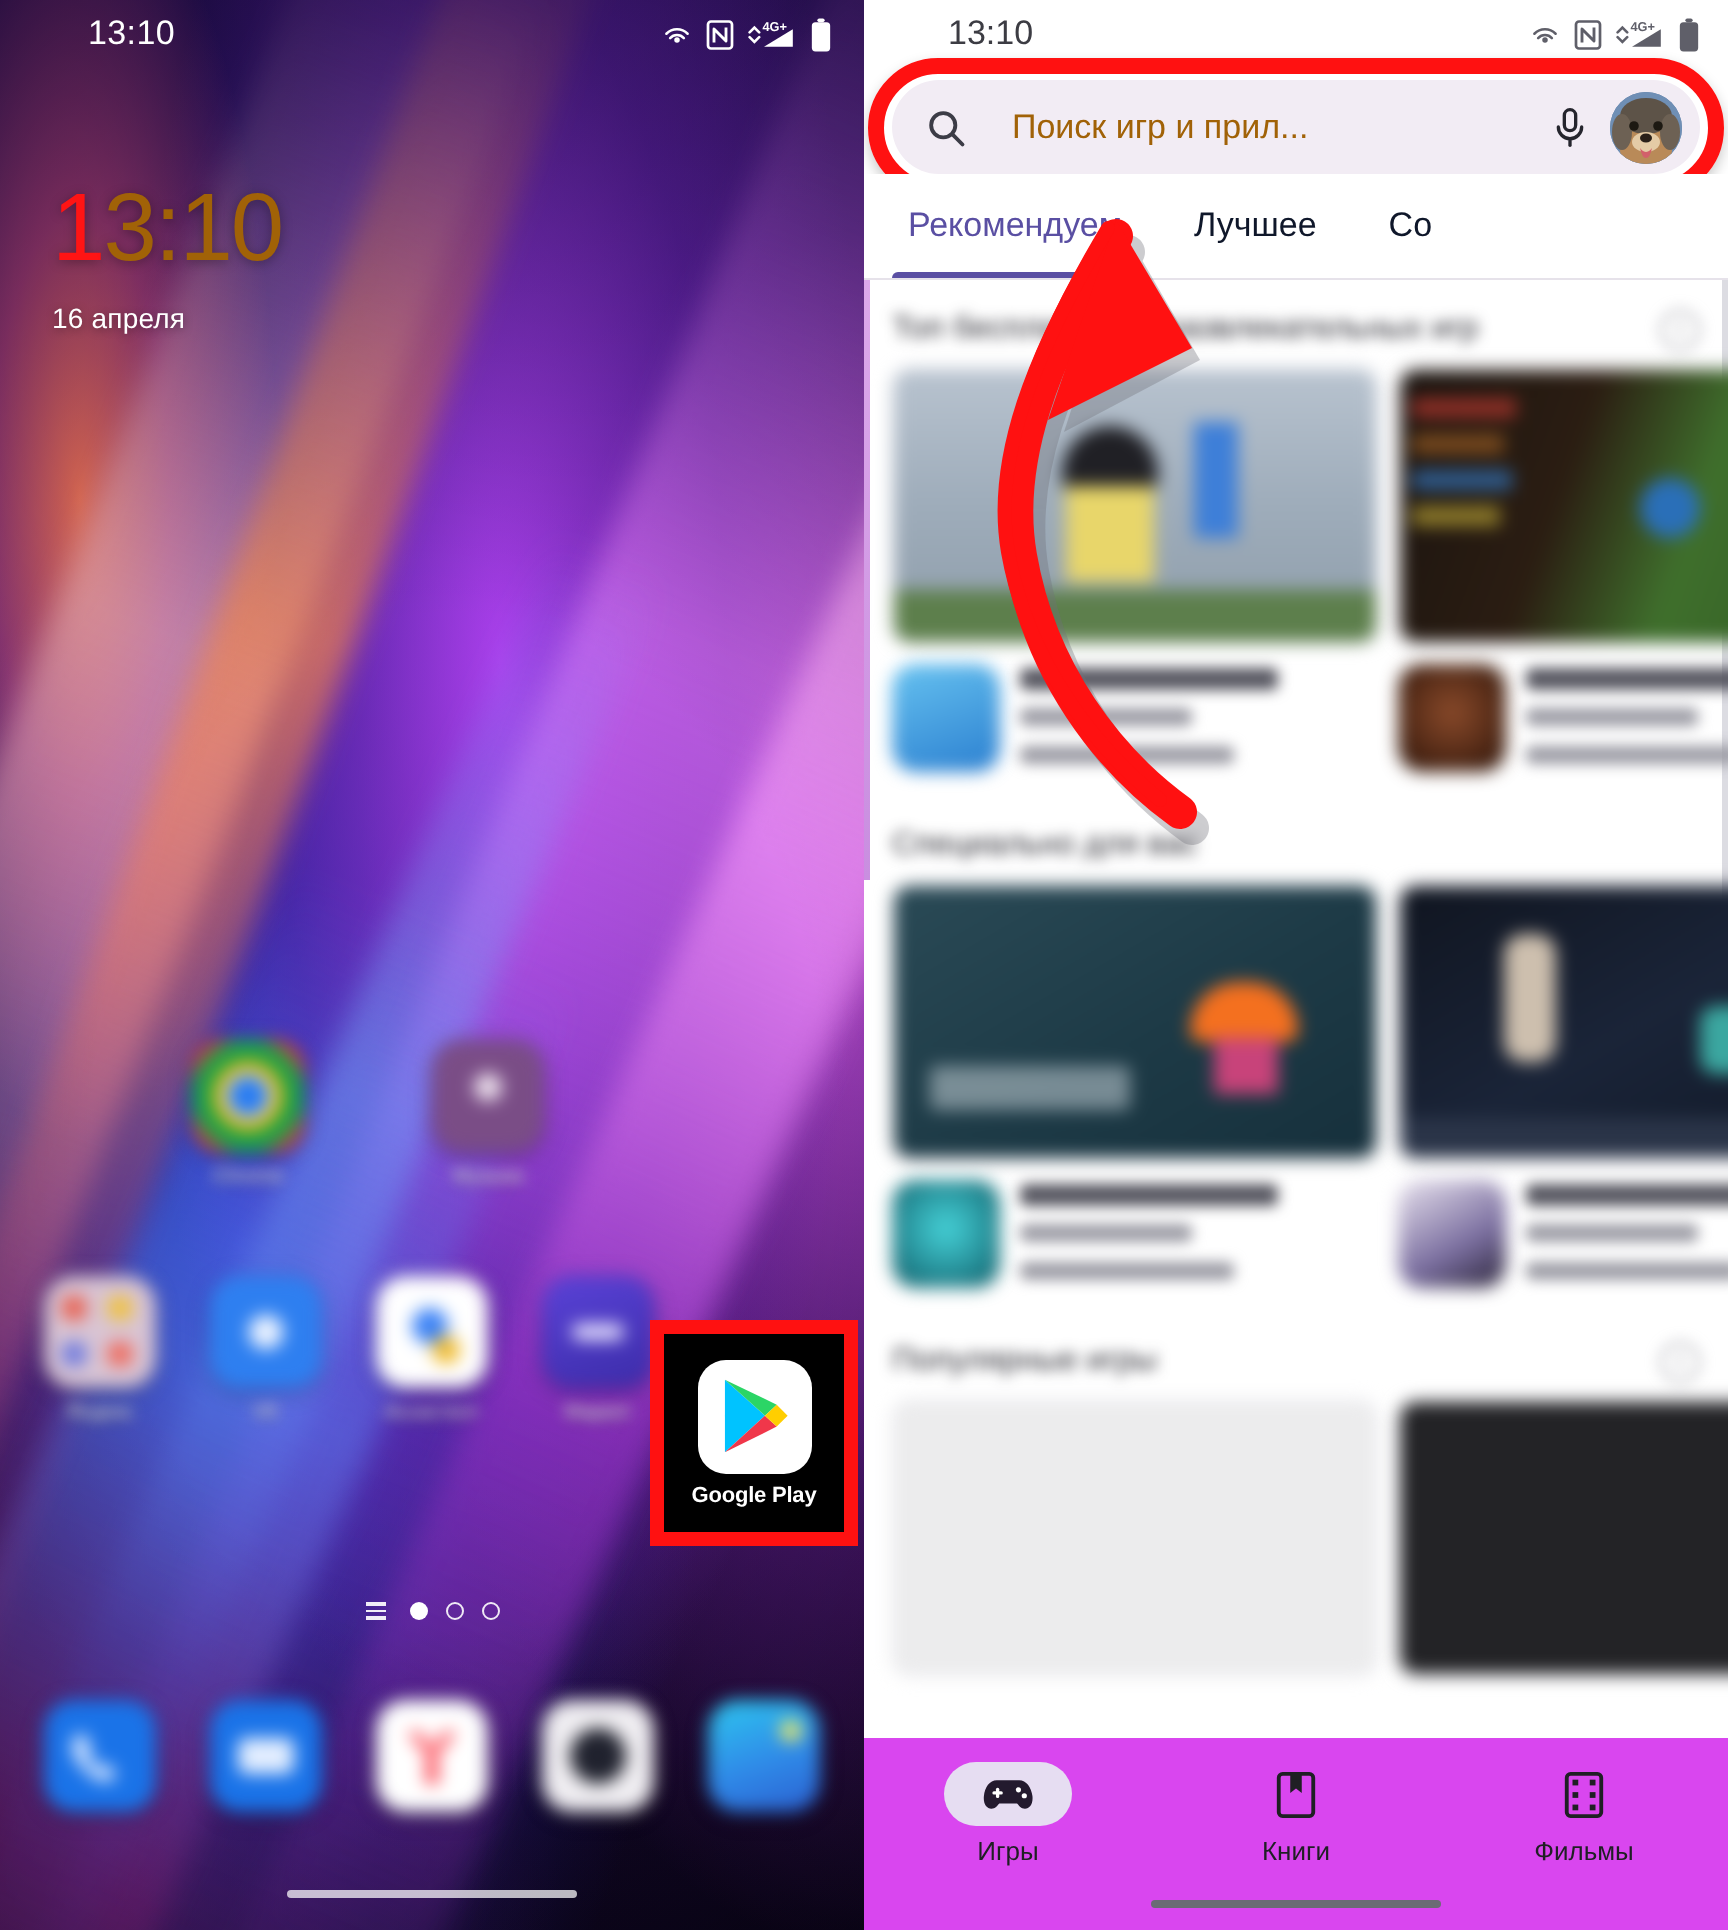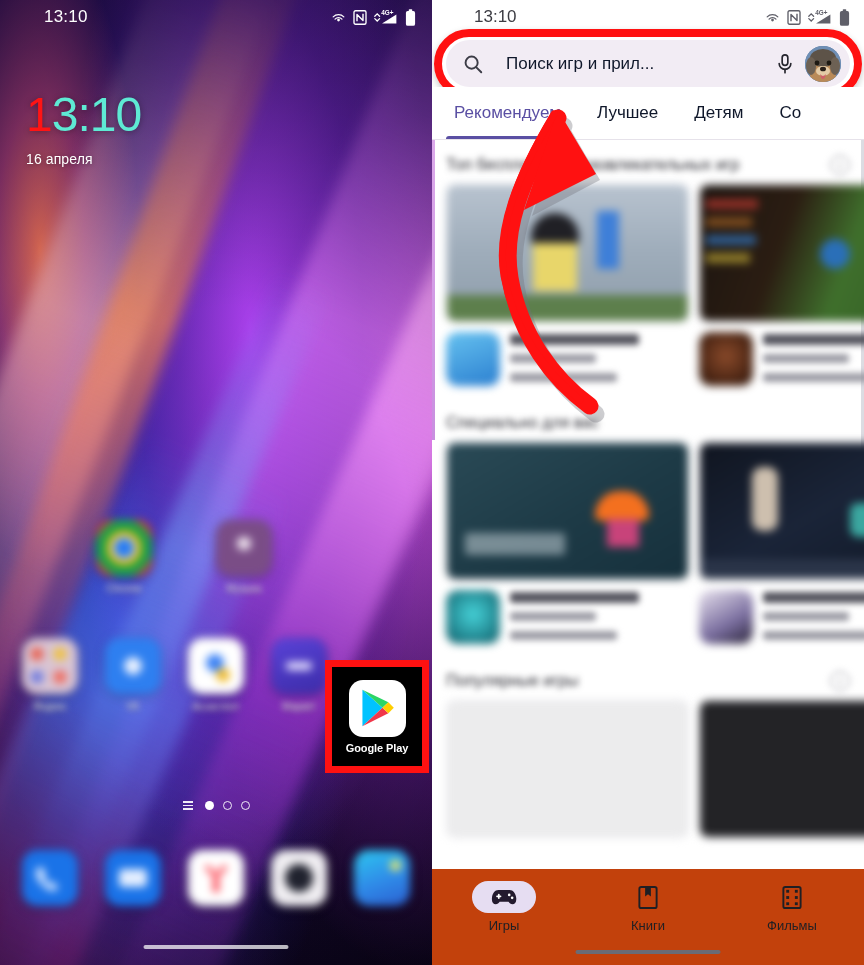--- a/index.html
+++ b/index.html
@@ -47,21 +47,21 @@
   .sb-icons{margin-left:auto;display:flex;align-items:center;gap:7px;}
   .ico{display:block;}
 
   
   .clockwidget{position:absolute;left:26px;top:82px;z-index:5;}
   .dayname{font-size:47px;line-height:1.0;color:#fff;font-weight:400;letter-spacing:-.5px;
            text-shadow:0 1px 6px rgba(0,0,0,.35);}
   .bigtime{font-size:48px;line-height:1.12;font-weight:400;letter-spacing:-1px;margin-top:6px;
            text-shadow:0 1px 6px rgba(0,0,0,.35);}
   .bigtime .h1{color:#ff1414;}
-  .bigtime .rest{color:#5eead4;}
+  .bigtime .rest{color:#a16207;}
   .datetext{font-size:14px;color:#fff;font-weight:500;margin-top:9px;letter-spacing:.1px;
             text-shadow:0 1px 5px rgba(0,0,0,.4);}
 
   
   .appgrid{position:absolute;left:0;right:0;top:520px;z-index:5;}
   .approw{display:flex;padding:0 18px;box-sizing:border-box;justify-content:space-between;}
   .app{width:72px;display:flex;flex-direction:column;align-items:center;}
   .appicon{width:56px;height:56px;border-radius:15px;overflow:hidden;position:relative;
            box-shadow:0 2px 7px rgba(0,0,0,.35);}
   .applabel{margin-top:7px;font-size:10px;color:#fff;opacity:.92;max-width:70px;overflow:hidden;
@@ -93,21 +93,21 @@
 
   
   .play{position:relative;width:432px;height:965px;background:#fff;overflow:hidden;}
   .play-status{height:34px;display:flex;align-items:center;padding:0 14px;box-sizing:border-box;background:#fff;}
   .ps-time{font-size:17px;font-weight:500;color:#3c3c43;margin-left:28px;}
   .ps-icons{margin-left:auto;display:flex;align-items:center;gap:7px;}
 
   .searchwrap{position:relative;margin:6px 14px 0 14px;}
   .searchbar{height:47px;border-radius:26px;background:#f2ecf4;display:flex;align-items:center;
              padding:0 9px 0 16px;box-sizing:border-box;}
-  .sb-ph{flex:1;font-size:17px;color:#0f172a;padding-left:22px;}
+  .sb-ph{flex:1;font-size:17px;color:#a16207;padding-left:22px;}
   .mic{margin:0 10px 0 4px;}
   .avatar{width:36px;height:36px;border-radius:50%;overflow:hidden;position:relative;flex:0 0 36px;
           background:#5d7da6;}
   .redring{position:absolute;left:-12px;top:-11px;right:-12px;bottom:-12px;border:8px solid #ff1111;
            border-radius:38px;pointer-events:none;box-shadow:0 3px 7px rgba(0,0,0,.22);}
 
   .tabs{display:flex;align-items:flex-end;height:52px;padding:0 4px;box-sizing:border-box;
         position:relative;background:#fff;}
   .tab{padding:0 18px;font-size:17px;color:#0f172a;height:100%;display:flex;align-items:center;
        white-space:nowrap;}
@@ -129,21 +129,21 @@
   .card{width:243px;flex:0 0 243px;}
   .banner{width:100%;height:138px;border-radius:9px;overflow:hidden;position:relative;
           border:1px solid #e3e3ea;box-sizing:border-box;}
   .appline{display:flex;gap:10px;margin-top:10px;align-items:flex-start;}
   .tinyicon{width:54px;height:54px;border-radius:12px;flex:0 0 54px;}
   .metas{flex:1;padding-top:2px;}
   .m1{height:11px;width:72%;background:#55555f;border-radius:3px;}
   .m2{height:9px;width:48%;background:#9b9ba4;border-radius:3px;margin-top:9px;}
   .m3{height:9px;width:60%;background:#9b9ba4;border-radius:3px;margin-top:10px;}
 
-  .bottomnav{position:absolute;left:0;right:0;bottom:0;height:96px;background:#c2410c;
+  .bottomnav{position:absolute;left:0;right:0;bottom:0;height:96px;background:#d946ef;
              display:flex;align-items:flex-start;padding-top:12px;box-sizing:border-box;}
   .navitem{flex:1;display:flex;flex-direction:column;align-items:center;gap:5px;}
   .navpill{width:64px;height:32px;border-radius:17px;display:flex;align-items:center;justify-content:center;}
   .navpill.on{background:#e6ddf2;}
   .navlabel{font-size:13px;color:#1f1f24;max-width:84px;overflow:hidden;white-space:nowrap;text-overflow:ellipsis;}
   .play-home-ind{position:absolute;left:50%;transform:translateX(-50%);bottom:11px;width:145px;height:4px;
                  border-radius:3px;background:#6b6b75;}
 
   .arrow{position:absolute;left:462px;top:88px;width:240px;height:340px;z-index:20;pointer-events:none;}
 </style>
@@ -354,21 +354,20 @@
             <circle cx="24" cy="17" r="2.4" fill="#1d1912"></circle>
           </svg>
         </div>
       </div>
       <div class="redring"></div>
     </div>
 
     <div class="tabs">
       <div class="tab active">Рекомендуем</div>
       <div class="tab">Лучшее</div>
-      <div class="tab">Детям</div>
       <div class="tab">Со</div>
       <div class="tab-underline"></div>
     </div>
     <div class="tabs-divider"></div>
 
     <div class="content">
       <div class="accentbar"></div>
       <div class="scrollbar"></div>
 
       <div class="sec">

